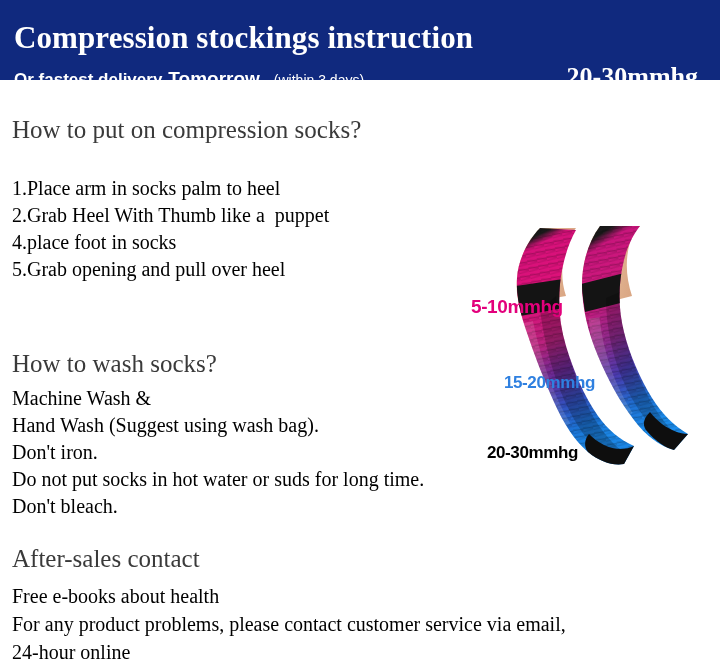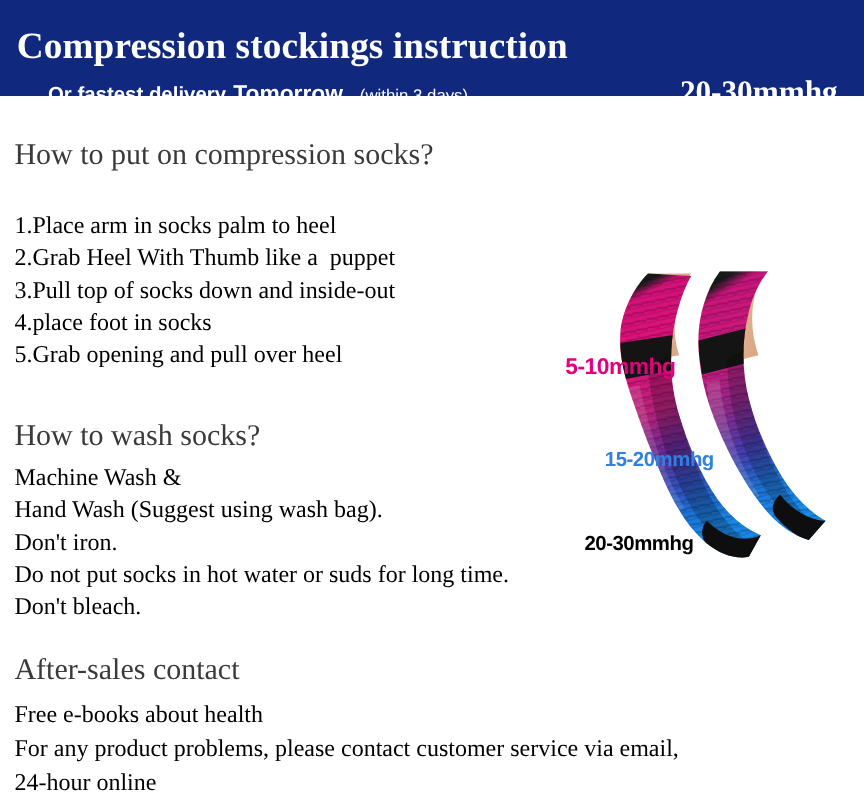--- a/index.html
+++ b/index.html
@@ -42,21 +42,20 @@
     top: 68px;
     display: flex;
     align-items: baseline;
     white-space: nowrap;
     color: #ffffff;
   }
   .sub-lead {
     font-family: "Liberation Sans", "DejaVu Sans", sans-serif;
     font-size: 17px;
     font-weight: 700;
-    margin-left: 26px;
   }
   .sub-strong {
     font-family: "Liberation Sans", "DejaVu Sans", sans-serif;
     font-size: 19px;
     font-weight: 700;
     margin-left: 6px;
   }
   .sub-paren {
     font-family: "Liberation Sans", "DejaVu Sans", sans-serif;
     font-size: 14px;
@@ -158,21 +157,20 @@
     </div>
 
     <div class="header-mmhg">20-30mmhg</div>
   </div>
 
   <div class="section-heading" id="h-puton">How to put on compression socks?</div>
 
   <div class="steps-list">
     <div class="body-line">1.Place arm in socks palm to heel</div>
     <div class="body-line">2.Grab Heel With Thumb like a  puppet</div>
-    <div class="body-line">3.Pull top of socks down and inside-out</div>
     <div class="body-line">4.place foot in socks</div>
     <div class="body-line">5.Grab opening and pull over heel</div>
   </div>
 
   <div class="section-heading" id="h-wash">How to wash socks?</div>
 
   <div class="wash-list">
     <div class="body-line">Machine Wash &amp;</div>
     <div class="body-line">Hand Wash (Suggest using wash bag).</div>
     <div class="body-line">Don't iron.</div>

